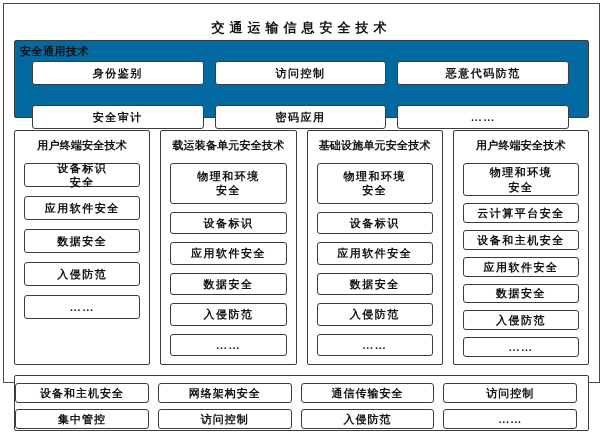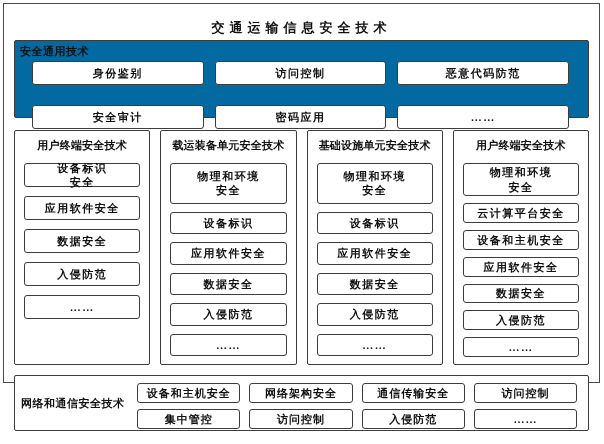--- a/index.html
+++ b/index.html
@@ -176,21 +176,20 @@
       <div class="box">设备和主机安全</div>
       <div class="box">应用软件安全</div>
       <div class="box">数据安全</div>
       <div class="box">入侵防范</div>
       <div class="box">……</div>
     </div>
 
   </div>
 
   <div class="network-group">
-    <div class="network-label">网络和通信安全技术</div>
     <div class="network-grid">
       <div class="box">设备和主机安全</div>
       <div class="box">网络架构安全</div>
       <div class="box">通信传输安全</div>
       <div class="box">访问控制</div>
       <div class="box">集中管控</div>
       <div class="box">访问控制</div>
       <div class="box">入侵防范</div>
       <div class="box">……</div>
     </div>

